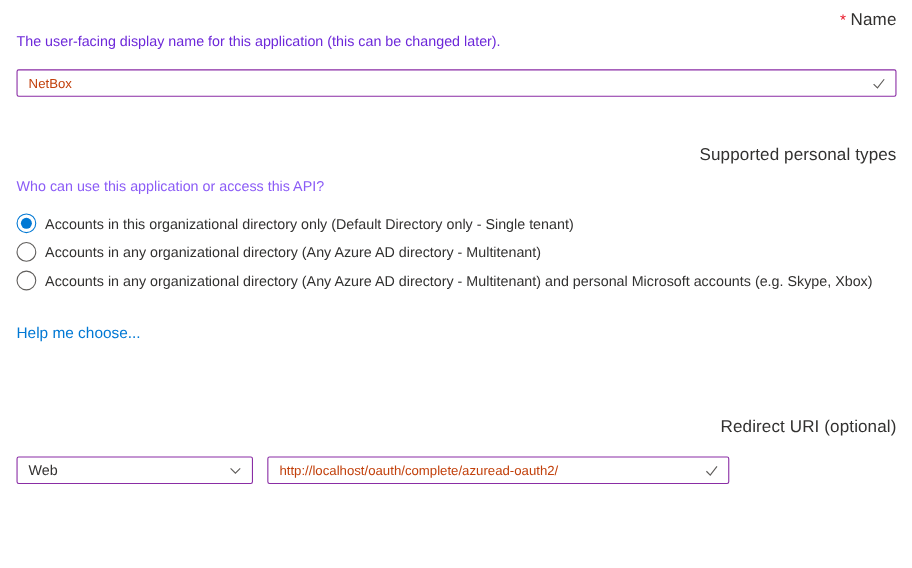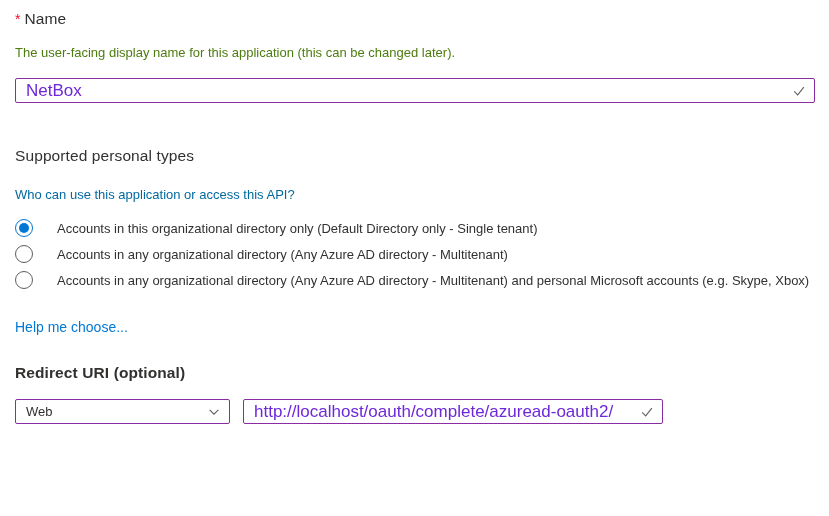--- a/index.html
+++ b/index.html
@@ -10,57 +10,57 @@
     color: #323130;
     overflow: hidden;
   }
   .page { padding: 10px 14px 0 15px; width: 829px; }
 
   .section-title {
     font-size: 15.5px;
     font-weight: 400;
     color: #323130;
     letter-spacing: 0.1px;
+    text-align: right;
   }
   .required-star { color: #e81123; margin-right: 4px; font-size: 14px; }
 
   .desc {
     font-size: 13px;
-    color: #4d7c0f;
-    margin-top: 15px;
+    color: #6d28d9;
     line-height: 19px;
     max-width: 800px;
   }
 
   .input-wrap { position: relative; margin-top: 16px; }
   .text-input {
     width: 100%;
     height: 25px;
     border: 1px solid #8a2da5;
     border-radius: 2px;
     padding: 0 30px 0 10px;
-    font-size: 17px;
+    font-size: 12px;
     font-family: "Liberation Sans", sans-serif;
-    color: #6d28d9;
+    color: #c2410c;
     outline: none;
     background: #fff;
   }
   .check-icon {
     position: absolute;
     right: 9px;
     top: 50%;
     transform: translateY(-50%);
     width: 14px;
     height: 14px;
     pointer-events: none;
   }
 
   .spacer-lg { height: 44px; }
 
-  .question { font-size: 13px; color: #0369a1; margin-top: 22px; }
+  .question { font-size: 13px; color: #8b5cf6; margin-top: 12px; }
 
   .radio-group { margin-top: 13px; }
   .radio-item {
     display: flex;
     align-items: center;
     height: 26px;
     cursor: pointer;
   }
   .radio-circle {
     width: 18px;
@@ -75,34 +75,34 @@
   .radio-item.checked .radio-circle::after {
     content: "";
     position: absolute;
     left: 3px; top: 3px; right: 3px; bottom: 3px;
     background: #0078d4;
     border-radius: 50%;
   }
   .radio-label {
     font-size: 13px;
     color: #323130;
-    margin-left: 24px;
+    margin-left: 8px;
     white-space: nowrap;
   }
 
   .help-link {
     display: inline-block;
     margin-top: 26px;
     font-size: 14px;
     color: #0078d4;
     text-decoration: none;
     cursor: pointer;
   }
 
-  .redirect-title { margin-top: 28px; font-weight: bold; }
+  .redirect-title { margin-top: 68px; }
 
   .uri-row { display: flex; margin-top: 17px; }
   .select-wrap {
     position: relative;
     width: 215px;
     flex: 0 0 215px;
     margin-right: 13px;
   }
   .select-box {
     width: 100%;

